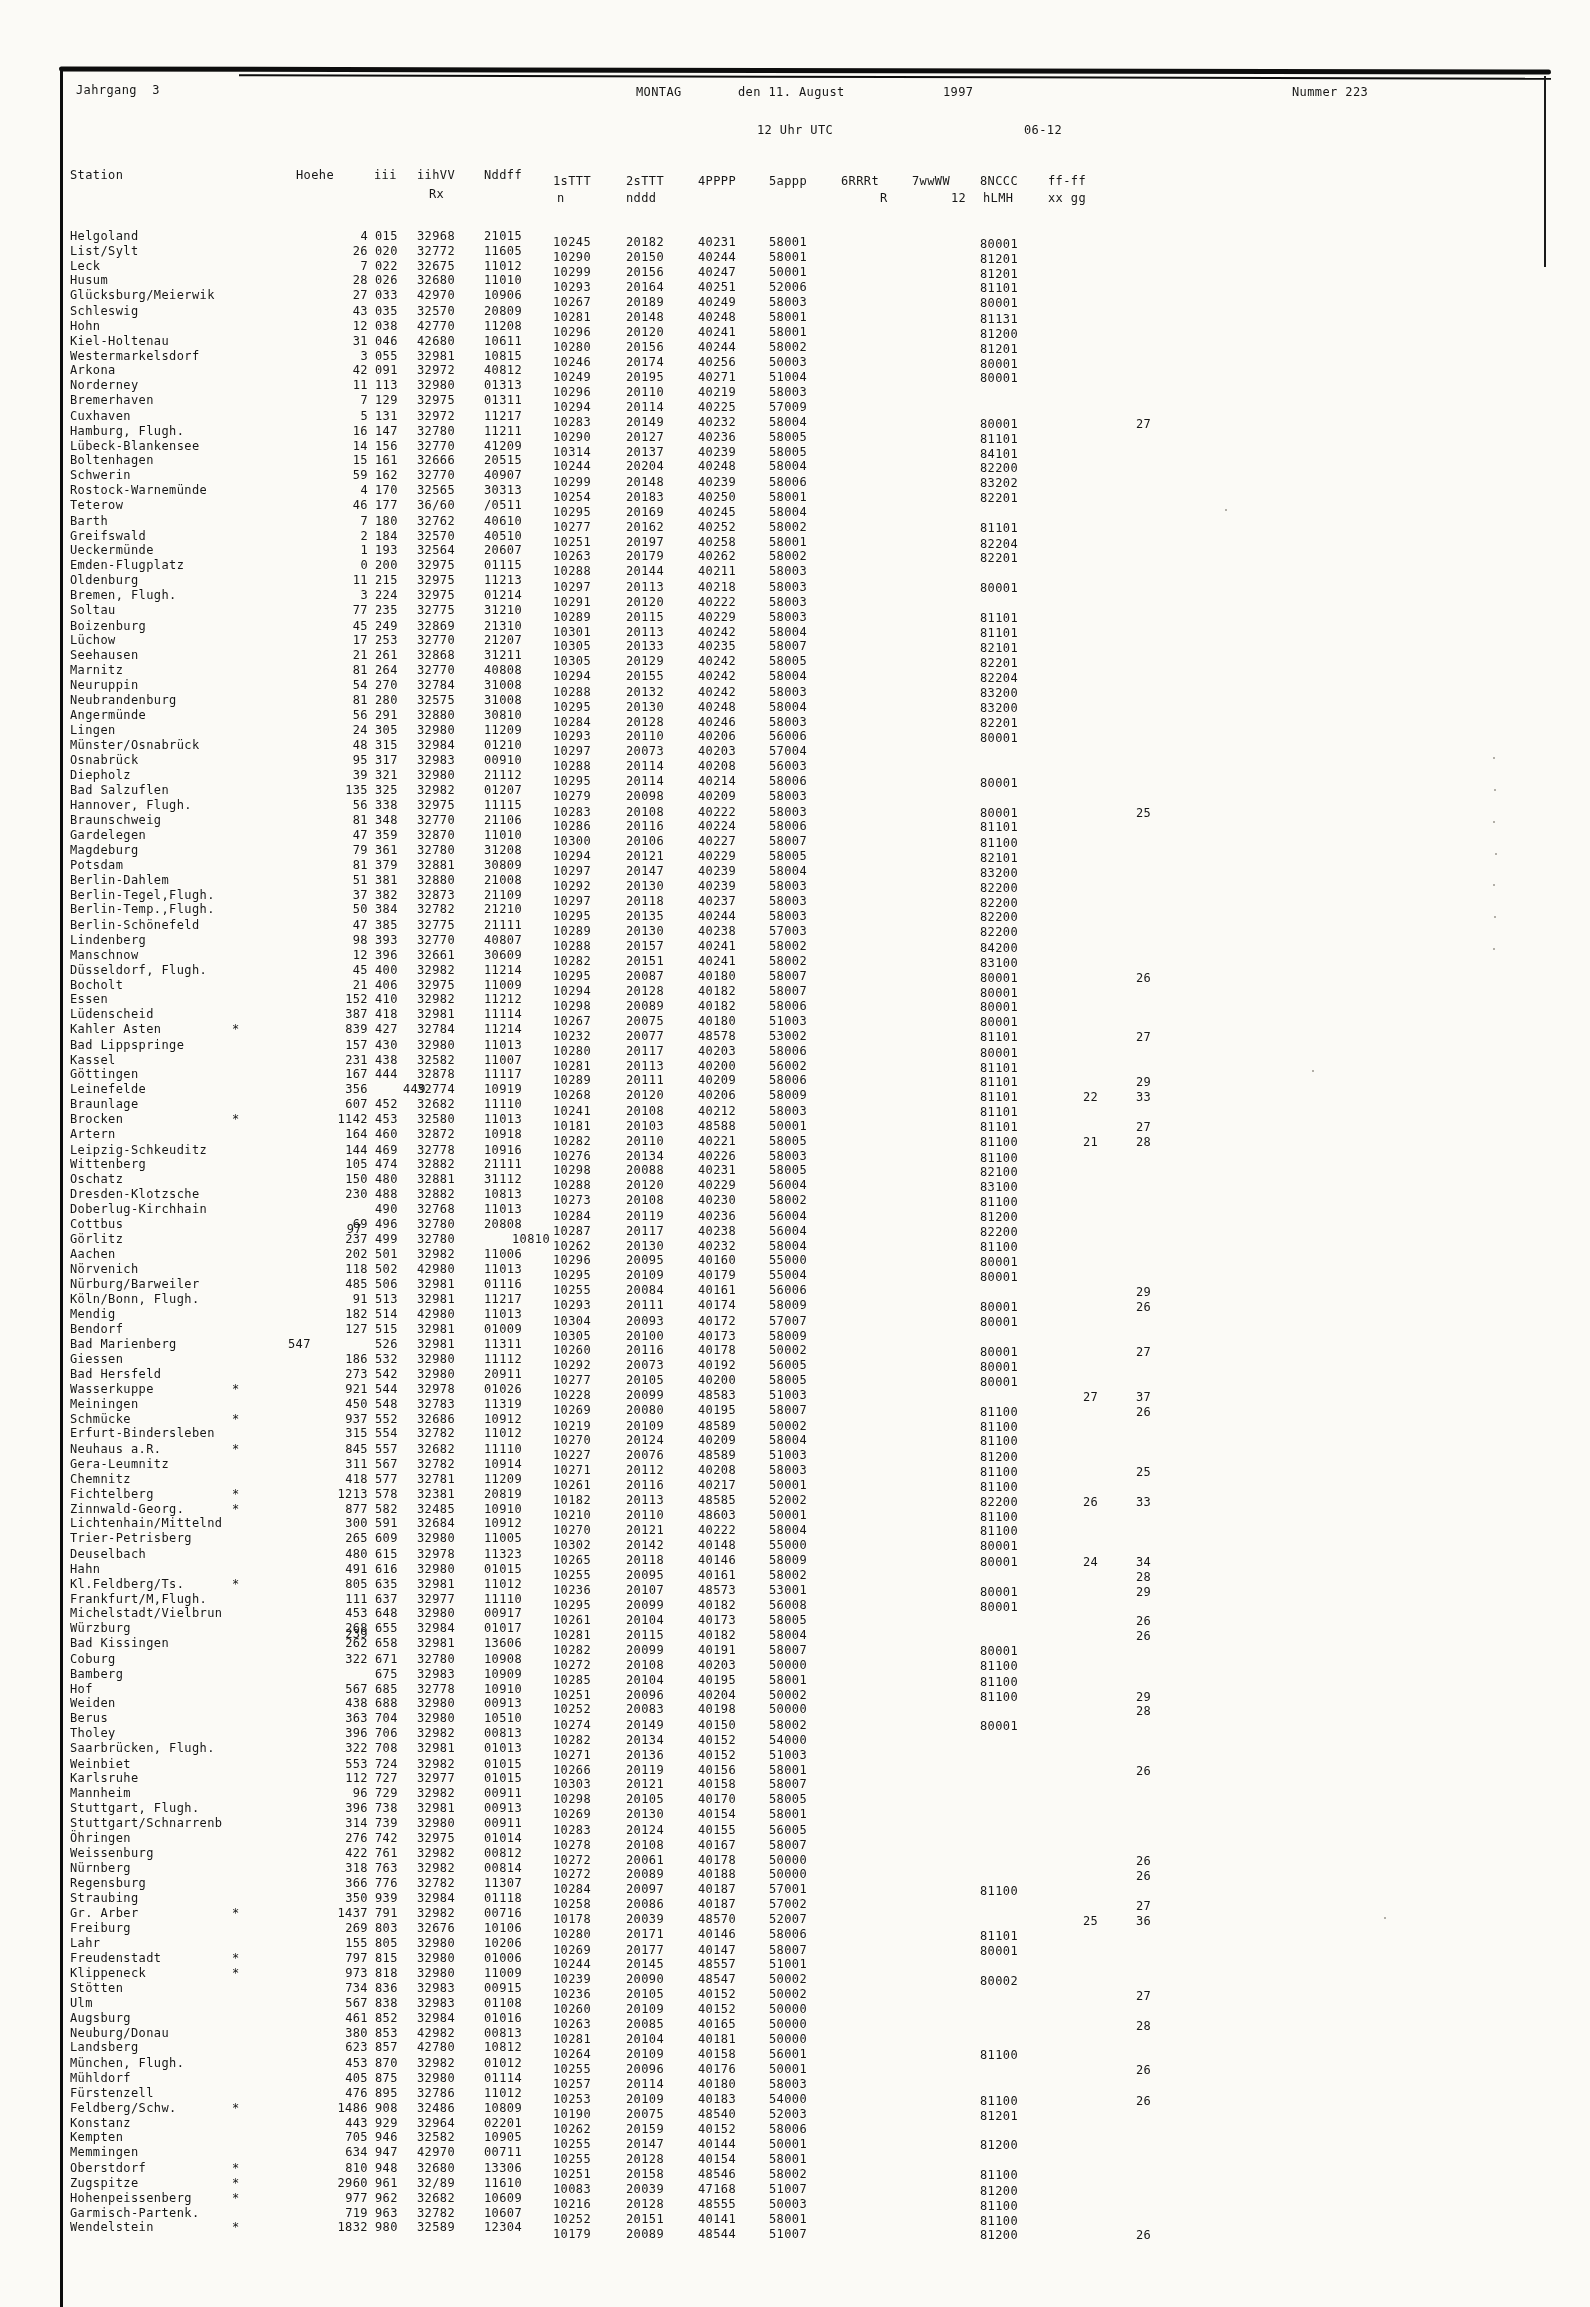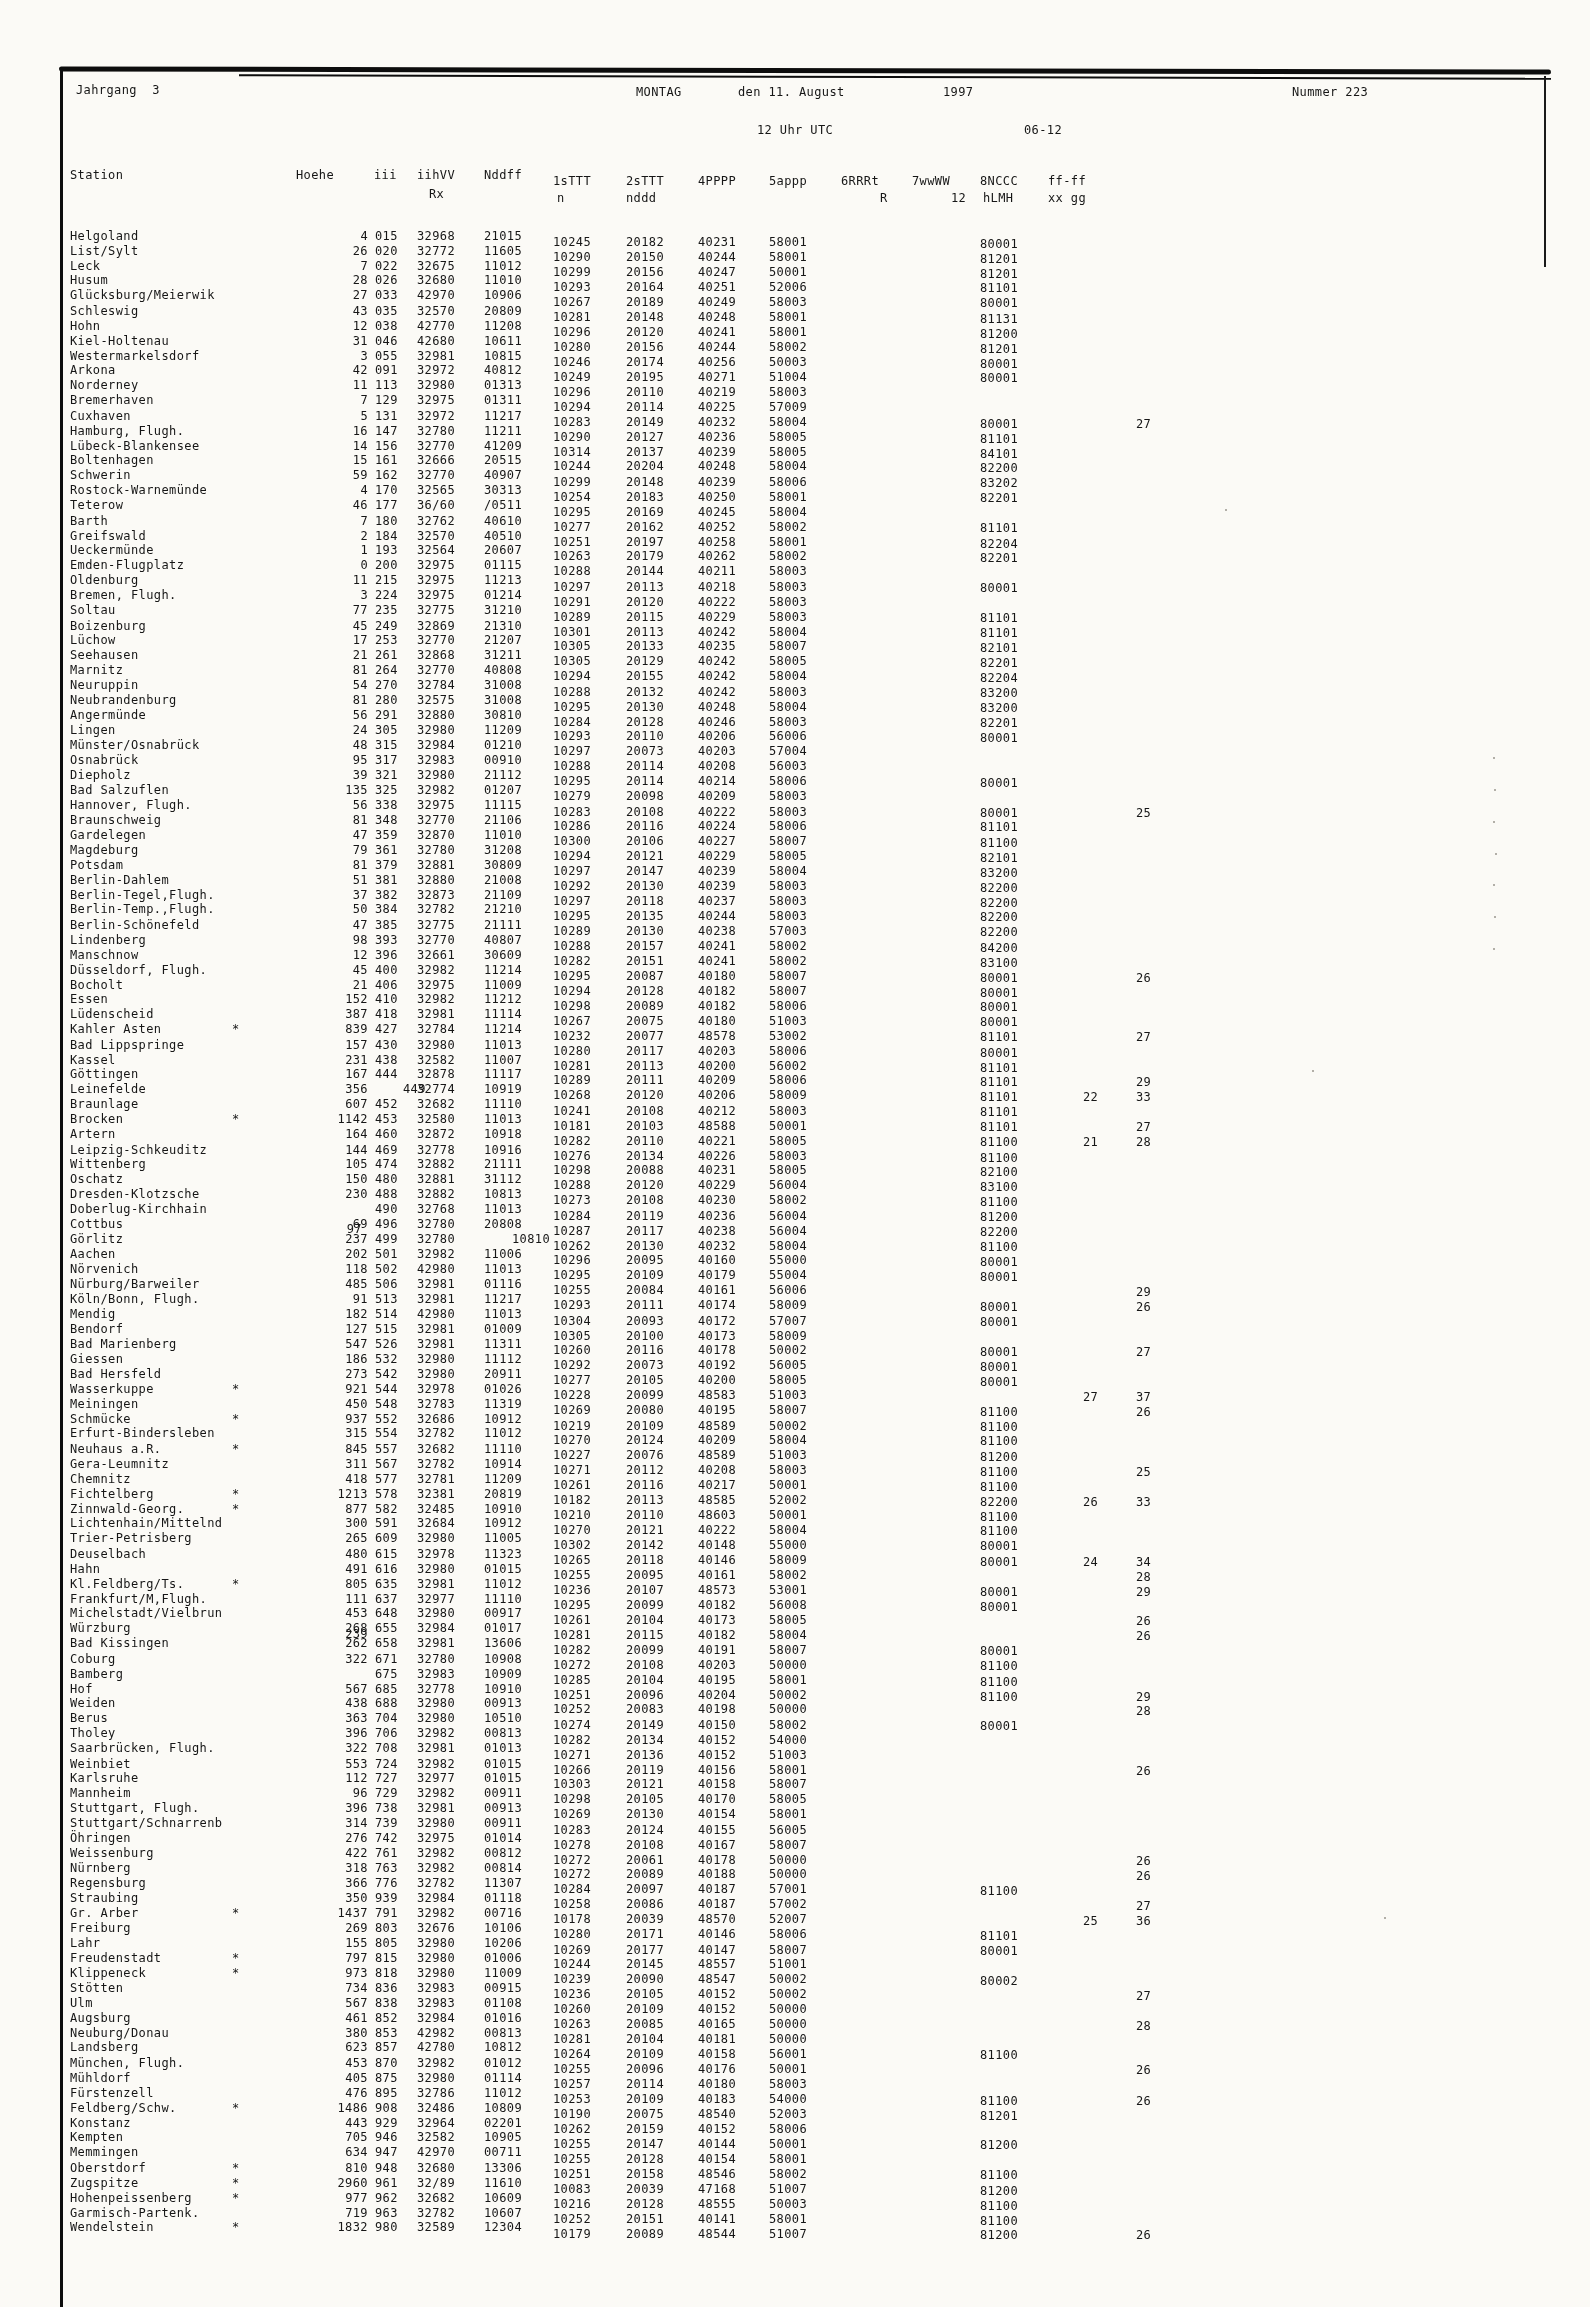--- a/index.html
+++ b/index.html
@@ -950,21 +950,21 @@
         <div class="txt num" style="left: 375px; top: 1323px;">515</div>
         <div class="txt num" style="left: 417px; top: 1323px;">32981</div>
         <div class="txt num" style="left: 484px; top: 1323px;">01009</div>
         <div class="txt num" style="left: 553px; top: 1330px;">10305</div>
         <div class="txt num" style="left: 626px; top: 1330px;">20100</div>
         <div class="txt num" style="left: 698px; top: 1330px;">40173</div>
         <div class="txt num" style="left: 769px; top: 1330px;">58009</div>
       </div>
       <div>
         <div class="txt num" style="left: 70px; top: 1338px;">Bad Marienberg</div>
-        <div class="txt num" style="left: 288px; top: 1338px; width: 80px; text-align: right;">547</div>
+        <div class="txt num" style="left: 288px; top: 1338px; width: 80px; ">547</div>
         <div class="txt num" style="left: 375px; top: 1338px;">526</div>
         <div class="txt num" style="left: 417px; top: 1338px;">32981</div>
         <div class="txt num" style="left: 484px; top: 1338px;">11311</div>
         <div class="txt num" style="left: 553px; top: 1344px;">10260</div>
         <div class="txt num" style="left: 626px; top: 1344px;">20116</div>
         <div class="txt num" style="left: 698px; top: 1344px;">40178</div>
         <div class="txt num" style="left: 769px; top: 1344px;">50002</div>
         <div class="txt num" style="left: 980px; top: 1346px;">80001</div>
         <div class="txt num" style="left: 1136px; top: 1346px;">27</div>
       </div>

